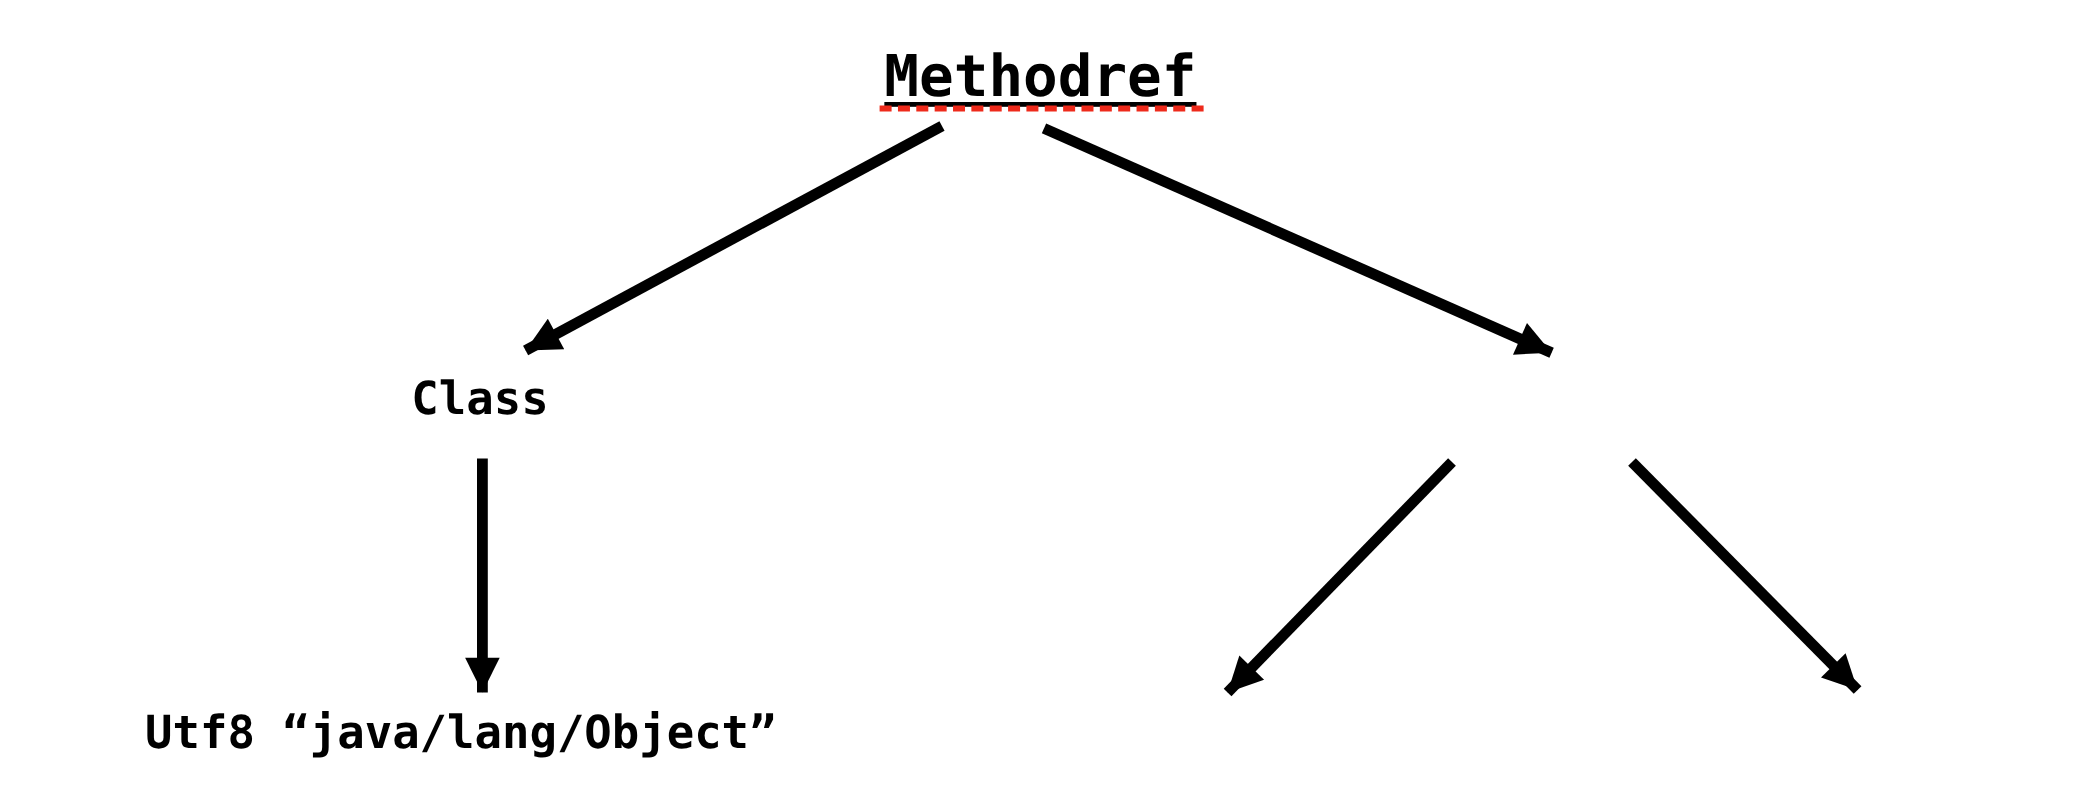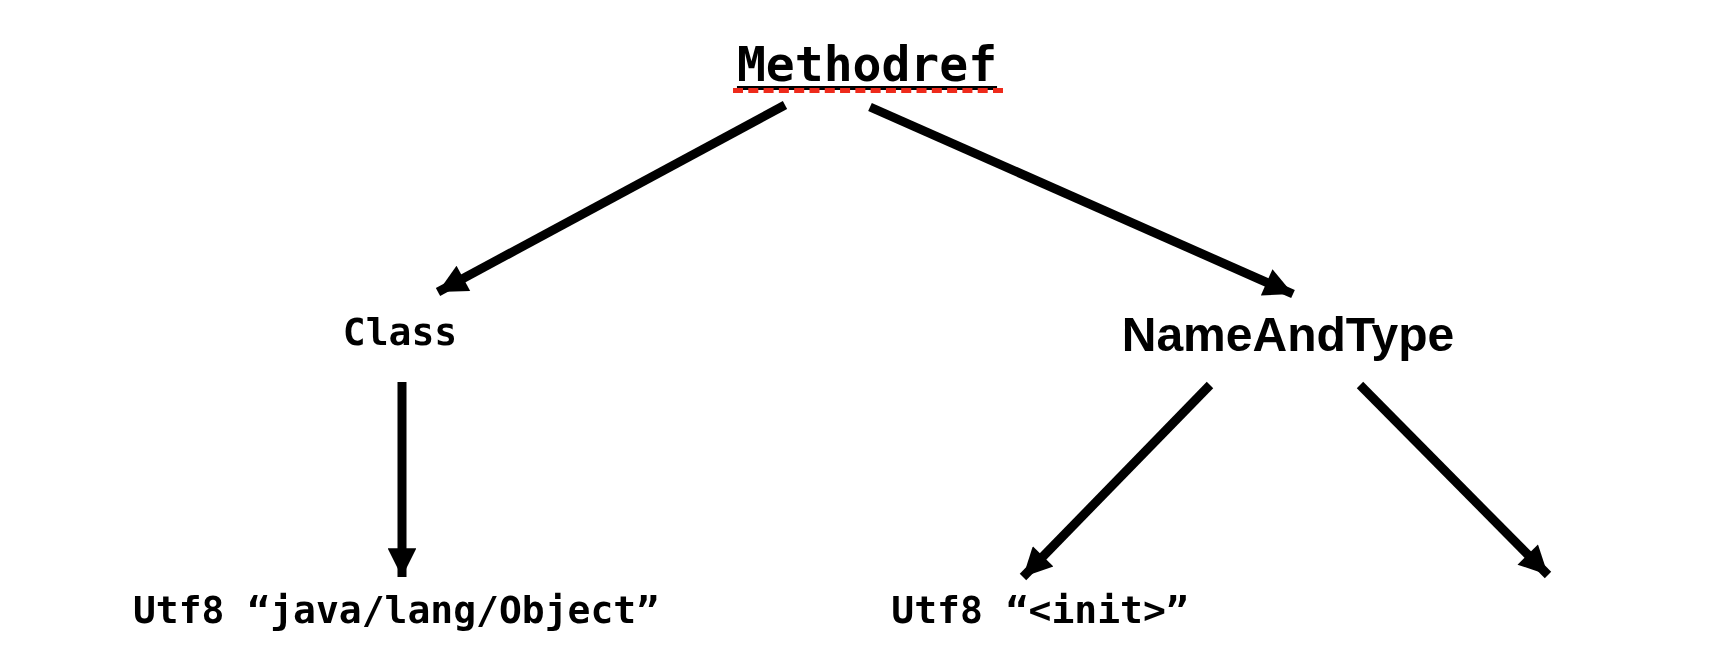--- a/index.html
+++ b/index.html
@@ -70,20 +70,18 @@
     <line x1="1210" y1="385" x2="1023" y2="577" stroke="#000000" stroke-width="9" marker-end="url(#ah)"></line>
     <line x1="1360" y1="385" x2="1548" y2="575" stroke="#000000" stroke-width="9" marker-end="url(#ah)"></line>
   </svg>
 
   <div class="node mono root" style="left:867px; top:40px;">Methodref</div>
 
   <div id="spellcheck-underline"></div>
 
   <div class="node mono" style="left:400px; top:313px;">Class</div>
 
-  <div class="node sans" style="left:1288px; top:311px;">NameAndType</div>
 
-  <div class="node mono" style="left:396px; top:591px;">Utf8 “java/lang/Object”</div>
+  <div class="node mono" style="left:384px; top:591px;">Utf8 “java/lang/Object”</div>
 
-  <div class="node mono" style="left:1040px; top:591px;">Utf8 “&lt;init&gt;”</div>
 
 
 </div>
 
 </body></html>

